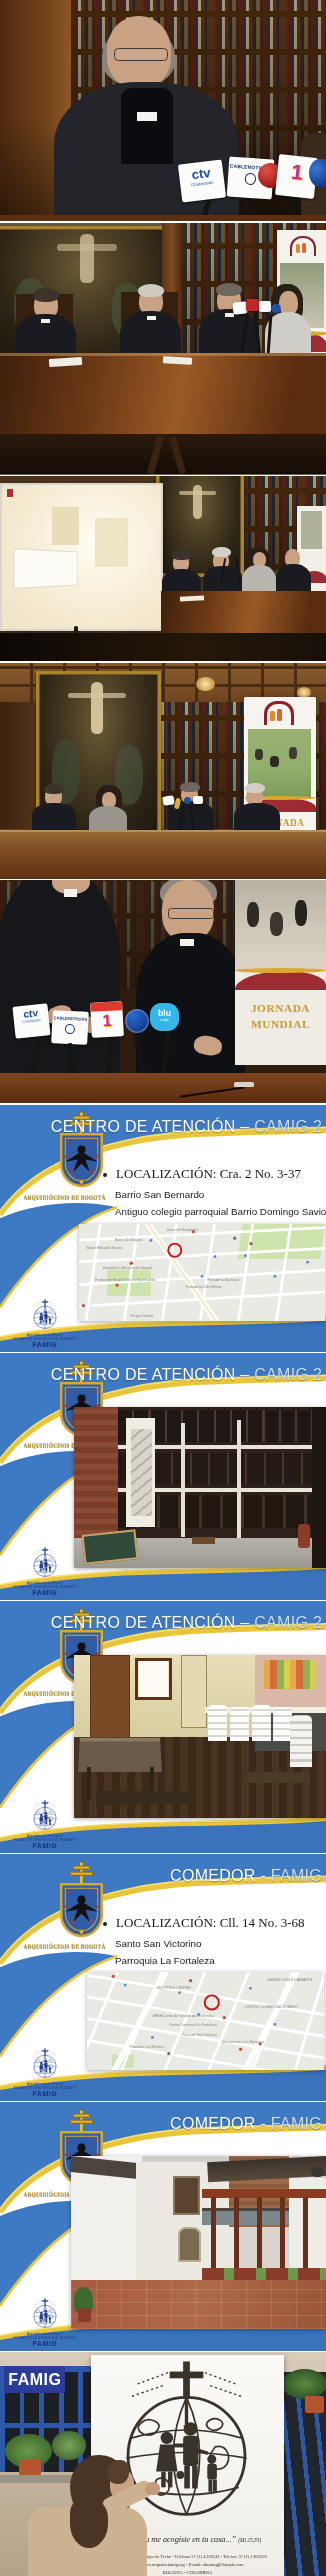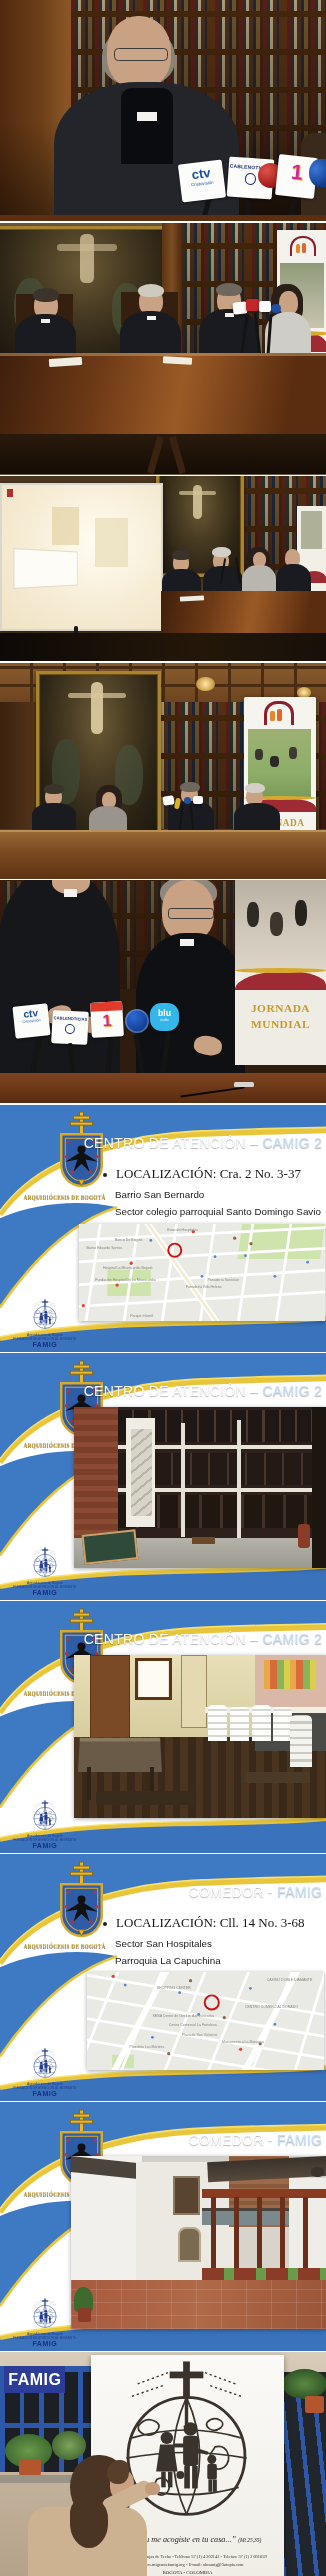--- a/index.html
+++ b/index.html
@@ -20,21 +20,21 @@
     repeating-linear-gradient(90deg, #70241f 0 3.8px, #274034 3.8px 7px, #d8c9a8 7px 9.8px, #5d3a1e 9.8px 14px, #20304a 14px 17px, #8a6a3a 17px 21px, #4a2c14 21px 24px);
   }
   .darken{background:linear-gradient(rgba(20,10,4,.25), rgba(20,10,4,.55));}
   .painting{background:radial-gradient(ellipse at 50% 30%, #6b5a35 0%, #4a3d24 35%, #2c2415 70%, #1d1810 100%);}
   .goldframe{border:3.8px solid #a8842f;box-shadow:inset 0 0 0 1.1px #6e5316, 0 1.1px 3.3px rgba(0,0,0,.5);}
   .micflag{position:absolute;background:#fcfcfa;border-radius:2.2px;box-shadow:0 1.1px 2.7px rgba(0,0,0,.45);text-align:center;overflow:hidden;}
   .stem{position:absolute;background:#141414;border-radius:1.6px;}
   
   .slide{background:#fff;}
   .bgart{position:absolute;inset:0;width:100%;height:100%;}
-  .stitle{position:absolute;top:30px;right:4.9px;font-size:14px;letter-spacing:0.3px;color:#ffffff;text-shadow:0 0.5px 1.1px rgba(0,0,0,.3);white-space:nowrap;}
+  .stitle{position:absolute;top:13px;right:4.9px;font-size:16px;letter-spacing:0.3px;color:#ffffff;text-shadow:0 0.5px 1.1px rgba(0,0,0,.3);white-space:nowrap;}
   .stitle .sfx{color:#c8dff5;}
   .crestbox{position:absolute;left:50px;top:6.5px;width:63px;height:81px;color:#e8b72e;}
   .crest-caption{position:absolute;left:0;top:89px;width:129px;text-align:center;font-family:"Liberation Serif",serif;font-weight:bold;font-size:5.4px;color:#c9a53d;letter-spacing:0.2px;text-shadow:0 0.5px 0.5px rgba(30,20,0,.55);}
   .bullet{position:absolute;left:103px;top:61px;font-family:"Liberation Serif",serif;font-size:13px;color:#151515;white-space:nowrap;}
   .bullet .dot{display:inline-block;width:4.4px;height:4.4px;background:#222;border-radius:50%;vertical-align:middle;margin-right:8.7px;}
   .subline{position:absolute;left:115px;font-family:Liberation Sans, sans-serif;font-size:9.8px;color:#1a1a1a;white-space:nowrap;}
   .famig-mini{position:absolute;left:3.3px;bottom:4.4px;width:83px;text-align:center;color:#223f8f;}
   .famig-mini .l1{font-size:3.3px;color:#223f8f;}
   .famig-mini .l2{font-size:3px;color:#223f8f;letter-spacing:0.1px;}
   .famig-mini .l3{font-size:7px;font-weight:bold;color:#1a2f86;letter-spacing:0.5px;}
@@ -402,21 +402,21 @@
     <svg class="bgart" viewBox="0 0 600 454" preserveAspectRatio="none">
         <use href="#swoosh" width="600" height="454"></use>
       </svg>
     <svg class="crestbox" viewBox="0 0 60 80">
         <use href="#crest"></use>
       </svg>
     <div class="crest-caption">ARQUIDIÓCESIS DE BOGOTÁ</div>
     <div class="stitle"><span>CENTRO DE ATENCIÓN –</span> <span class="sfx">CAMIG 2</span></div>
     <div class="bullet"><span class="dot"></span><span>LOCALIZACIÓN: Cra. 2 No. 3-37</span></div>
     <div class="subline" style="top:84px">Barrio San Bernardo</div>
-    <div class="subline" style="top:101px">Sector colegio parroquial Santo Domingo Savio</div>
+    <div class="subline" style="top:101px">Antiguo colegio parroquial Barrio Domingo Savio</div>
     <div class="sphoto" style="left:79px;top:119px;width:246px;height:97px">
       <svg viewBox="0 0 452 178" width="246" height="97">
         <rect width="452" height="178" fill="#e9eae4"></rect>
         <rect x="300" y="0" width="152" height="64" fill="#cfe3ad" transform="skewX(-8)"></rect>
         <rect x="52" y="84" width="80" height="48" fill="#cfe3ad"></rect>
         <g stroke="#ffffff" stroke-width="5">
           <line x1="-10" y1="30" x2="462" y2="6"></line>
             <line x1="-10" y1="70" x2="462" y2="44"></line>
           <line x1="-10" y1="112" x2="462" y2="84"></line>
             <line x1="-10" y1="152" x2="462" y2="124"></line>
@@ -555,22 +555,22 @@
   <section class="section slide" style="height:247px">
     <svg class="bgart" viewBox="0 0 600 454" preserveAspectRatio="none">
         <use href="#swoosh" width="600" height="454"></use>
       </svg>
     <svg class="crestbox" viewBox="0 0 60 80">
         <use href="#crest"></use>
       </svg>
     <div class="crest-caption">ARQUIDIÓCESIS DE BOGOTÁ</div>
     <div class="stitle"><span>COMEDOR -</span> <span class="sfx">FAMIG</span></div>
     <div class="bullet"><span class="dot"></span><span>LOCALIZACIÓN: Cll. 14 No. 3-68</span></div>
-    <div class="subline" style="top:84px">Sector San Hospitales</div>
-    <div class="subline" style="top:101px">Parroquia La Capuchina</div>
+    <div class="subline" style="top:84px">Santo San Victorino</div>
+    <div class="subline" style="top:101px">Parroquia La Fortaleza</div>
     <div class="sphoto" style="left:87px;top:118px;width:237px;height:98px">
       <svg viewBox="0 0 435 180" width="237" height="98">
         <rect width="435" height="180" fill="#e9eae4"></rect>
         <rect x="46" y="152" width="40" height="24" fill="#cfe3ad"></rect>
         <g stroke="#ffffff" stroke-width="5">
           <line x1="-10" y1="44" x2="445" y2="120"></line>
             <line x1="-10" y1="4" x2="445" y2="80"></line>
           <line x1="-10" y1="84" x2="445" y2="160"></line>
             <line x1="-10" y1="124" x2="445" y2="200"></line>
           <line x1="60" y1="-8" x2="-20" y2="188"></line>

